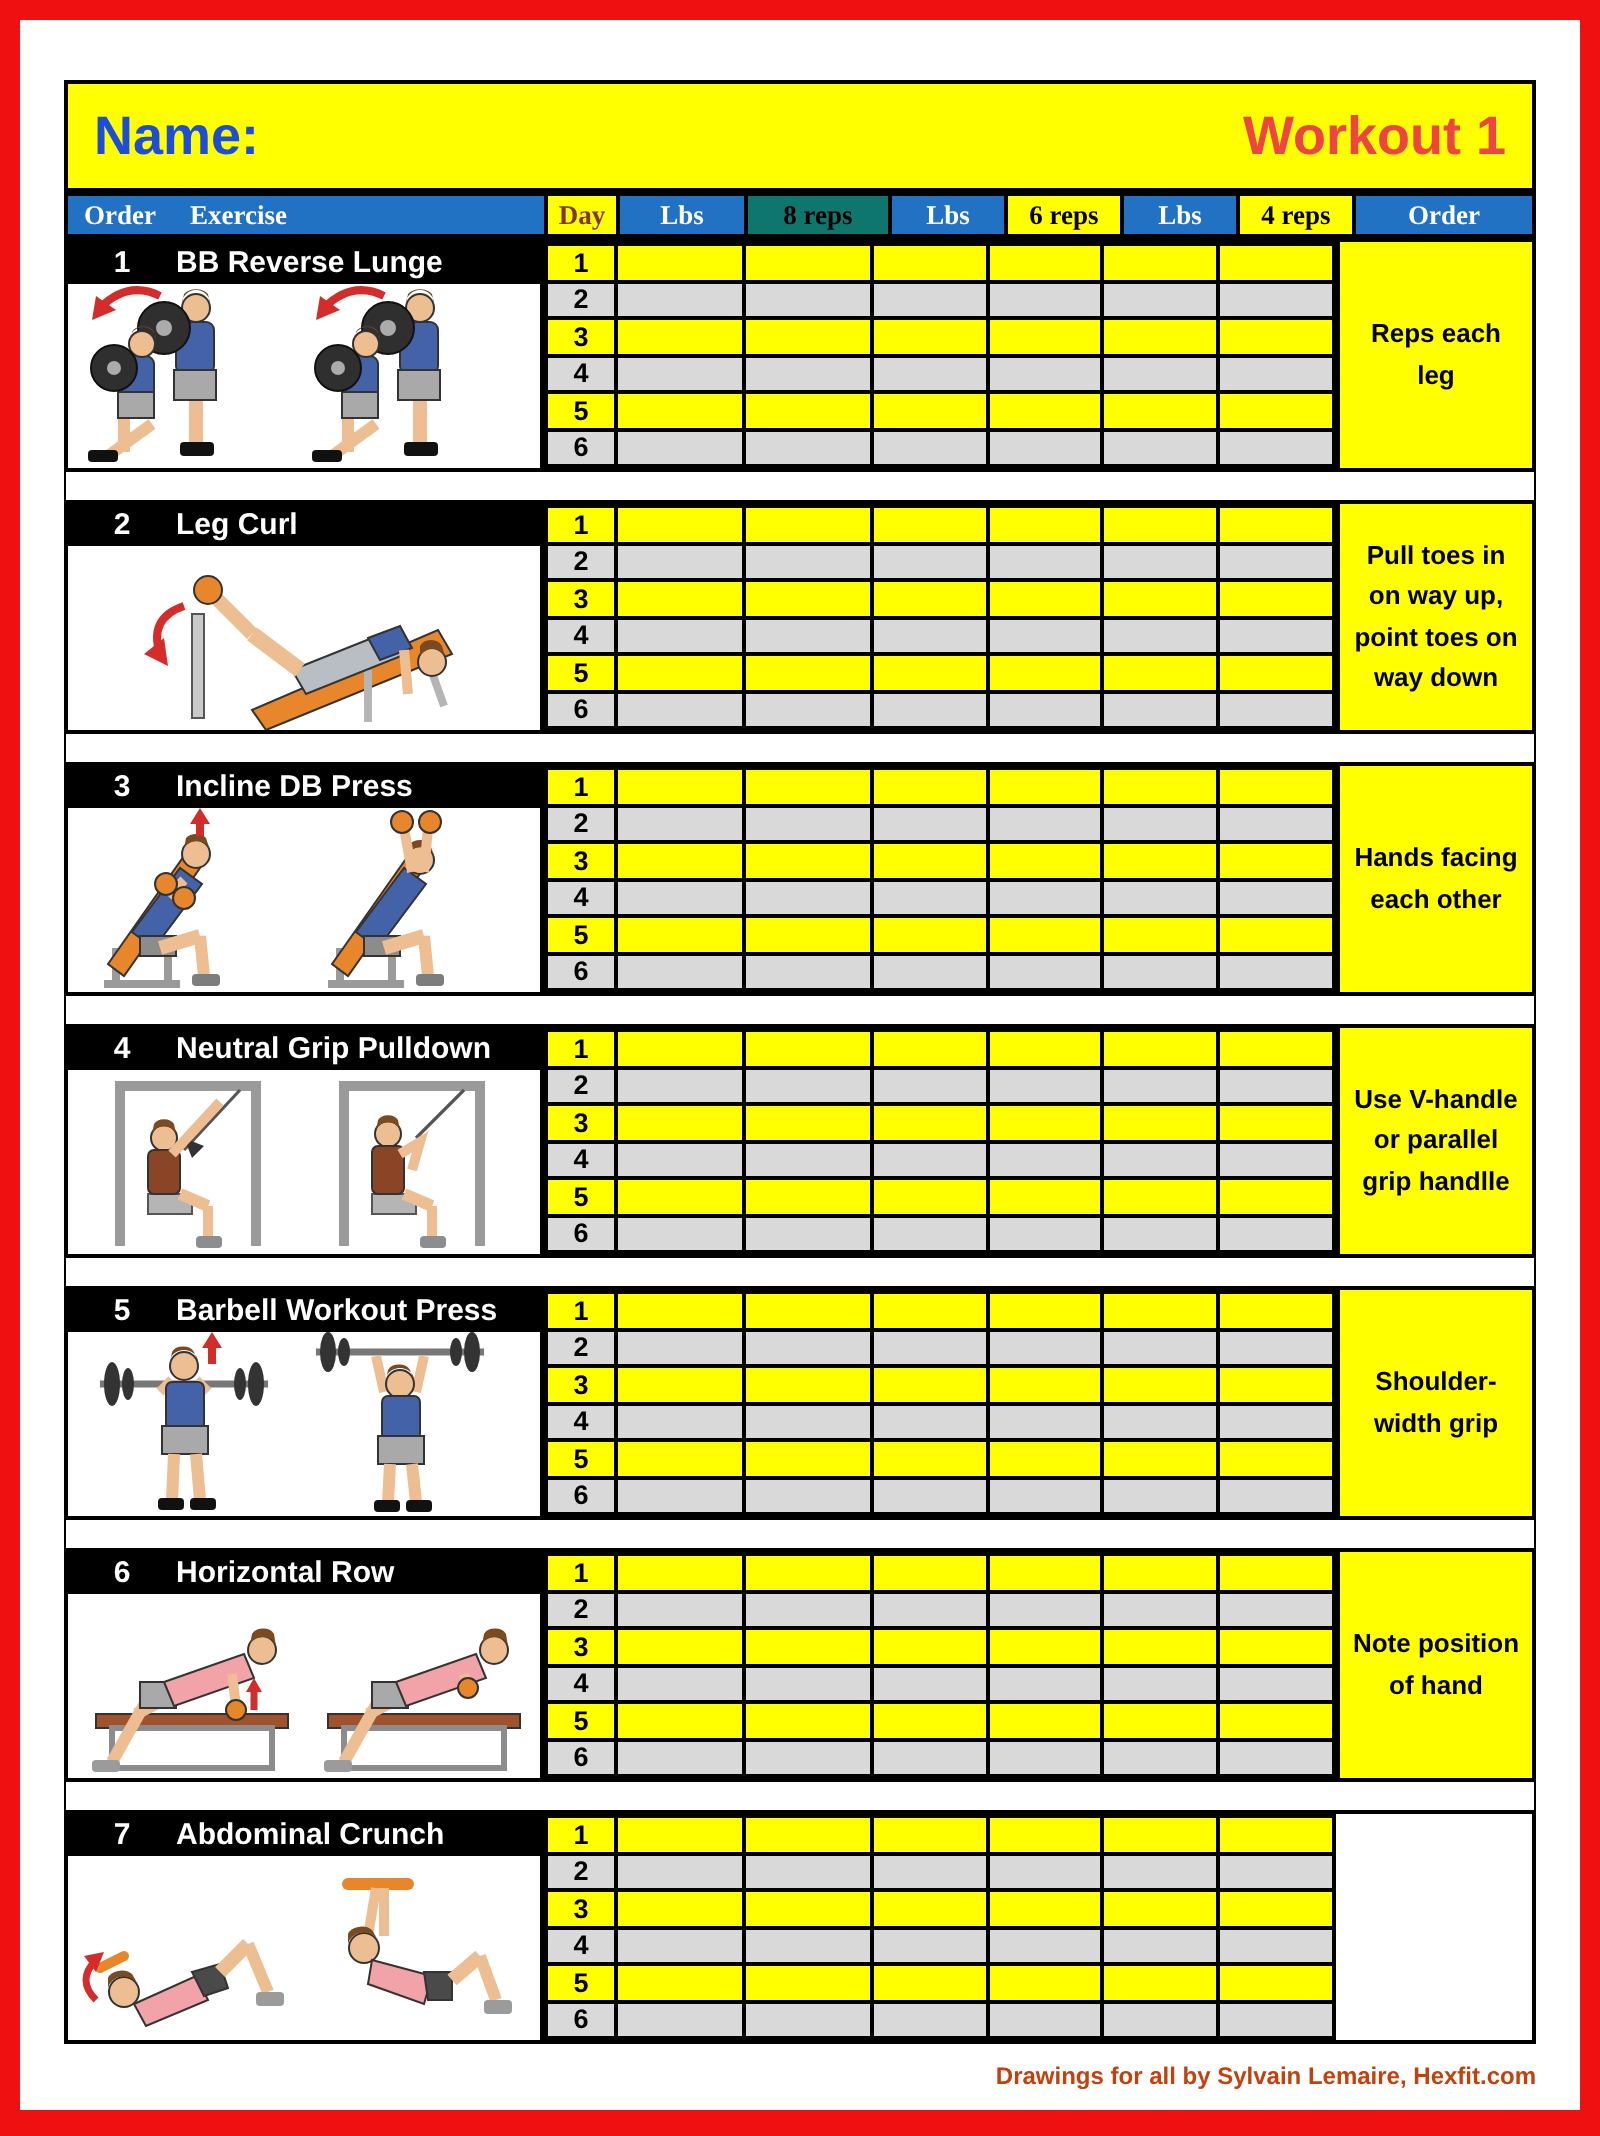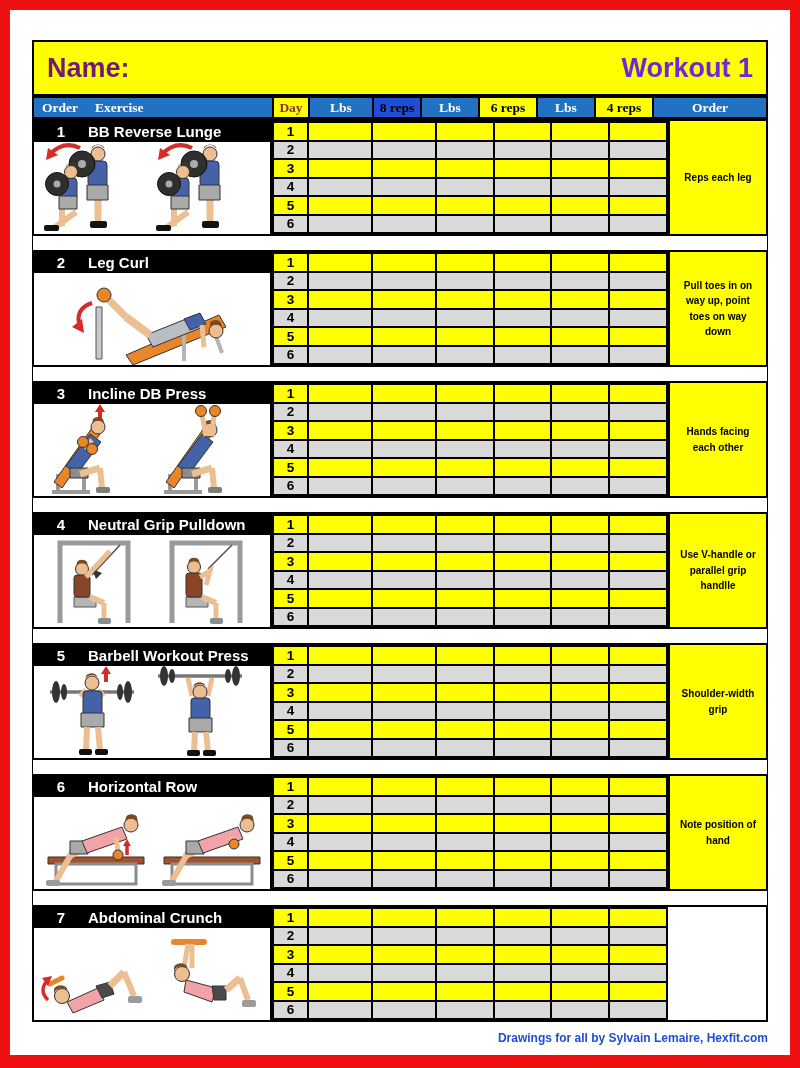--- a/index.html
+++ b/index.html
@@ -14,37 +14,37 @@
     background:#ffffff;overflow:hidden;
   }
   .content{margin:30px 22px 0 22px;width:736px;box-sizing:border-box;}
 
   
   .banner{
     box-sizing:border-box;height:56px;background:#FFFF00;
     border:2px solid #000;display:flex;align-items:center;
     justify-content:space-between;padding:0 13px;
   }
-  .banner .name{font-size:27px;font-weight:bold;color:#701a75;}
-  .banner .workout{font-size:27px;font-weight:bold;color:#6d28d9;}
+  .banner .name{font-size:27px;font-weight:bold;color:#1d4ed8;}
+  .banner .workout{font-size:27px;font-weight:bold;color:#ef4444;}
 
   
   .hdr{
     box-sizing:border-box;margin-top:0;height:23px;
     display:flex;border:2px solid #000;background:#2272C4;font-family:Liberation Serif, serif;
   }
   .hcell{
     box-sizing:border-box;height:100%;display:flex;align-items:center;justify-content:center;
     font-size:13.5px;font-weight:bold;color:#fff;border-right:2px solid #000;
   }
   .hcell:last-child{border-right:none;}
   .h-first{width:240px;justify-content:flex-start;gap:17px;padding-left:8px;}
   .h-day{width:36px;background:#FFFF00;color:#833434;}
   .h-lbs{width:64px;}
-  .h-reps{width:48px;background:#1d4ed8;color:#000;}
+  .h-reps{width:72px;background:#0f766e;color:#000;}
   .h-lbs-s{width:58px;}
   .h-reps-s{width:58px;background:#FFFF00;color:#000;}
   .h-notes{flex:1;}
 
   
   .block{
     box-sizing:border-box;height:117px;border:2px solid #000;
     display:flex;background:#fff;
   }
   .blockgap{
@@ -72,27 +72,27 @@
   table.days td:nth-child(6){width:54px;}
   table.days td:nth-child(7){width:54px;}
   tr.odd td{background:#FFFF00;}
   tr.even td{background:#D9D9D9;}
   td.day-cell{
     text-align:center;font-size:13.5px;font-weight:bold;color:#000;
   }
   .notes{
     flex:1;box-sizing:border-box;background:#FFFF00;border-left:2px solid #000;
     display:flex;align-items:center;justify-content:center;text-align:center;
-    font-size:10px;font-weight:bold;color:#000;padding:0 5px;line-height:1.55;
+    font-size:13px;font-weight:bold;color:#000;padding:0 5px;line-height:1.55;
   }
 
   
   .footer{
     width:736px;text-align:right;margin-top:9px;
-    font-size:12px;font-weight:bold;color:#1d4ed8;
+    font-size:12px;font-weight:bold;color:#c2410c;
   }
 
   
   .illus svg *{vector-effect:non-scaling-stroke;}
 </style>
 </head>
 <body>
 
 <div class="page">
   <div class="content">

